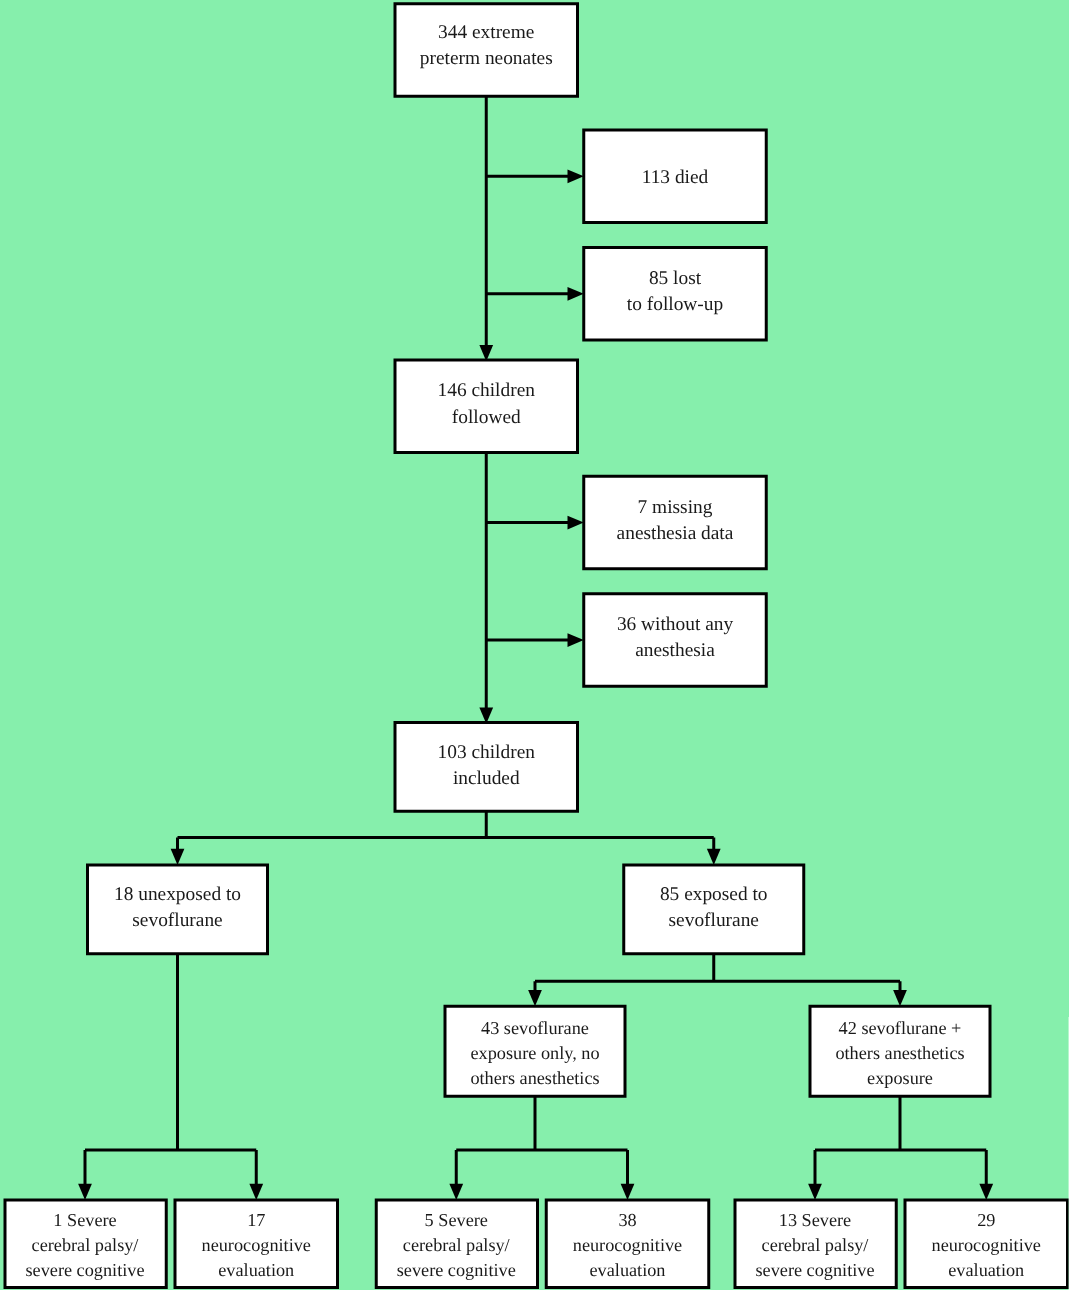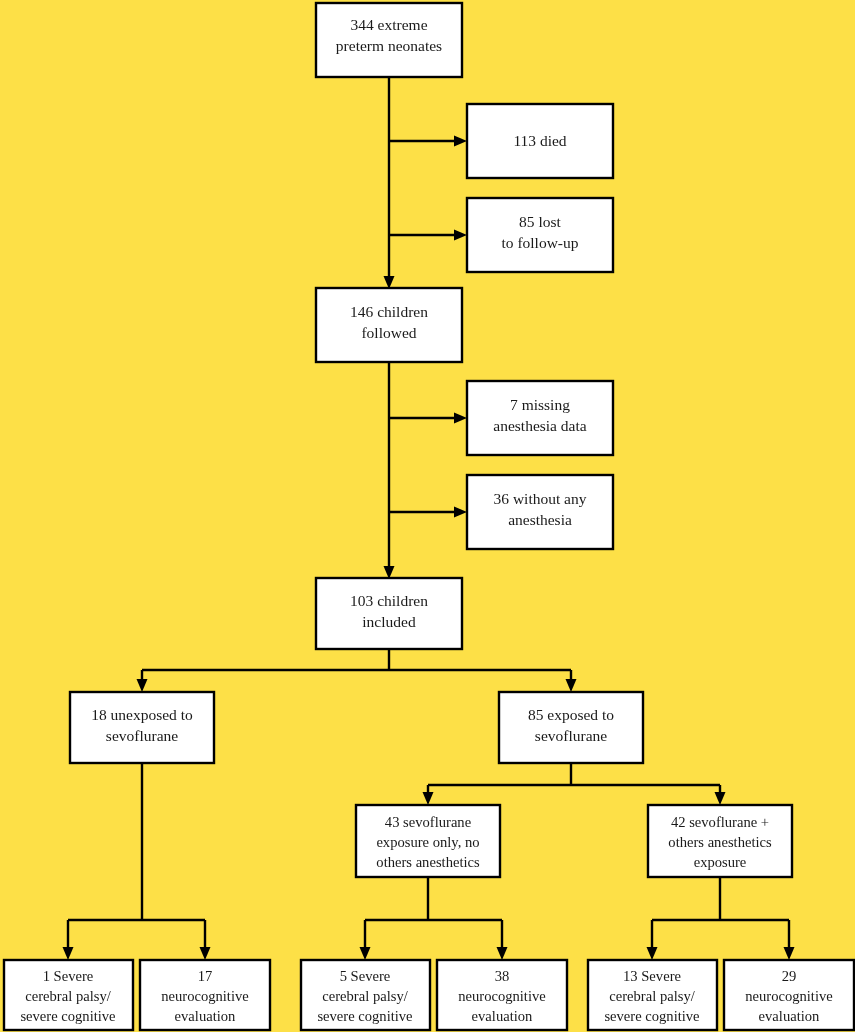--- a/index.html
+++ b/index.html
@@ -8,21 +8,21 @@
     padding: 0;
     background: #ffffff;
   }
   body {
     font-family: "Liberation Serif", "DejaVu Serif", serif;
   }
   #flow-root {
     position: relative;
     width: 855px;
     height: 1032px;
-    background: #fde047;
+    background: #86efac;
     overflow: hidden;
   }
   svg.flow-canvas {
     position: absolute;
     left: 0;
     top: 0;
     width: 855px;
     height: 1032px;
     display: block;
   }

